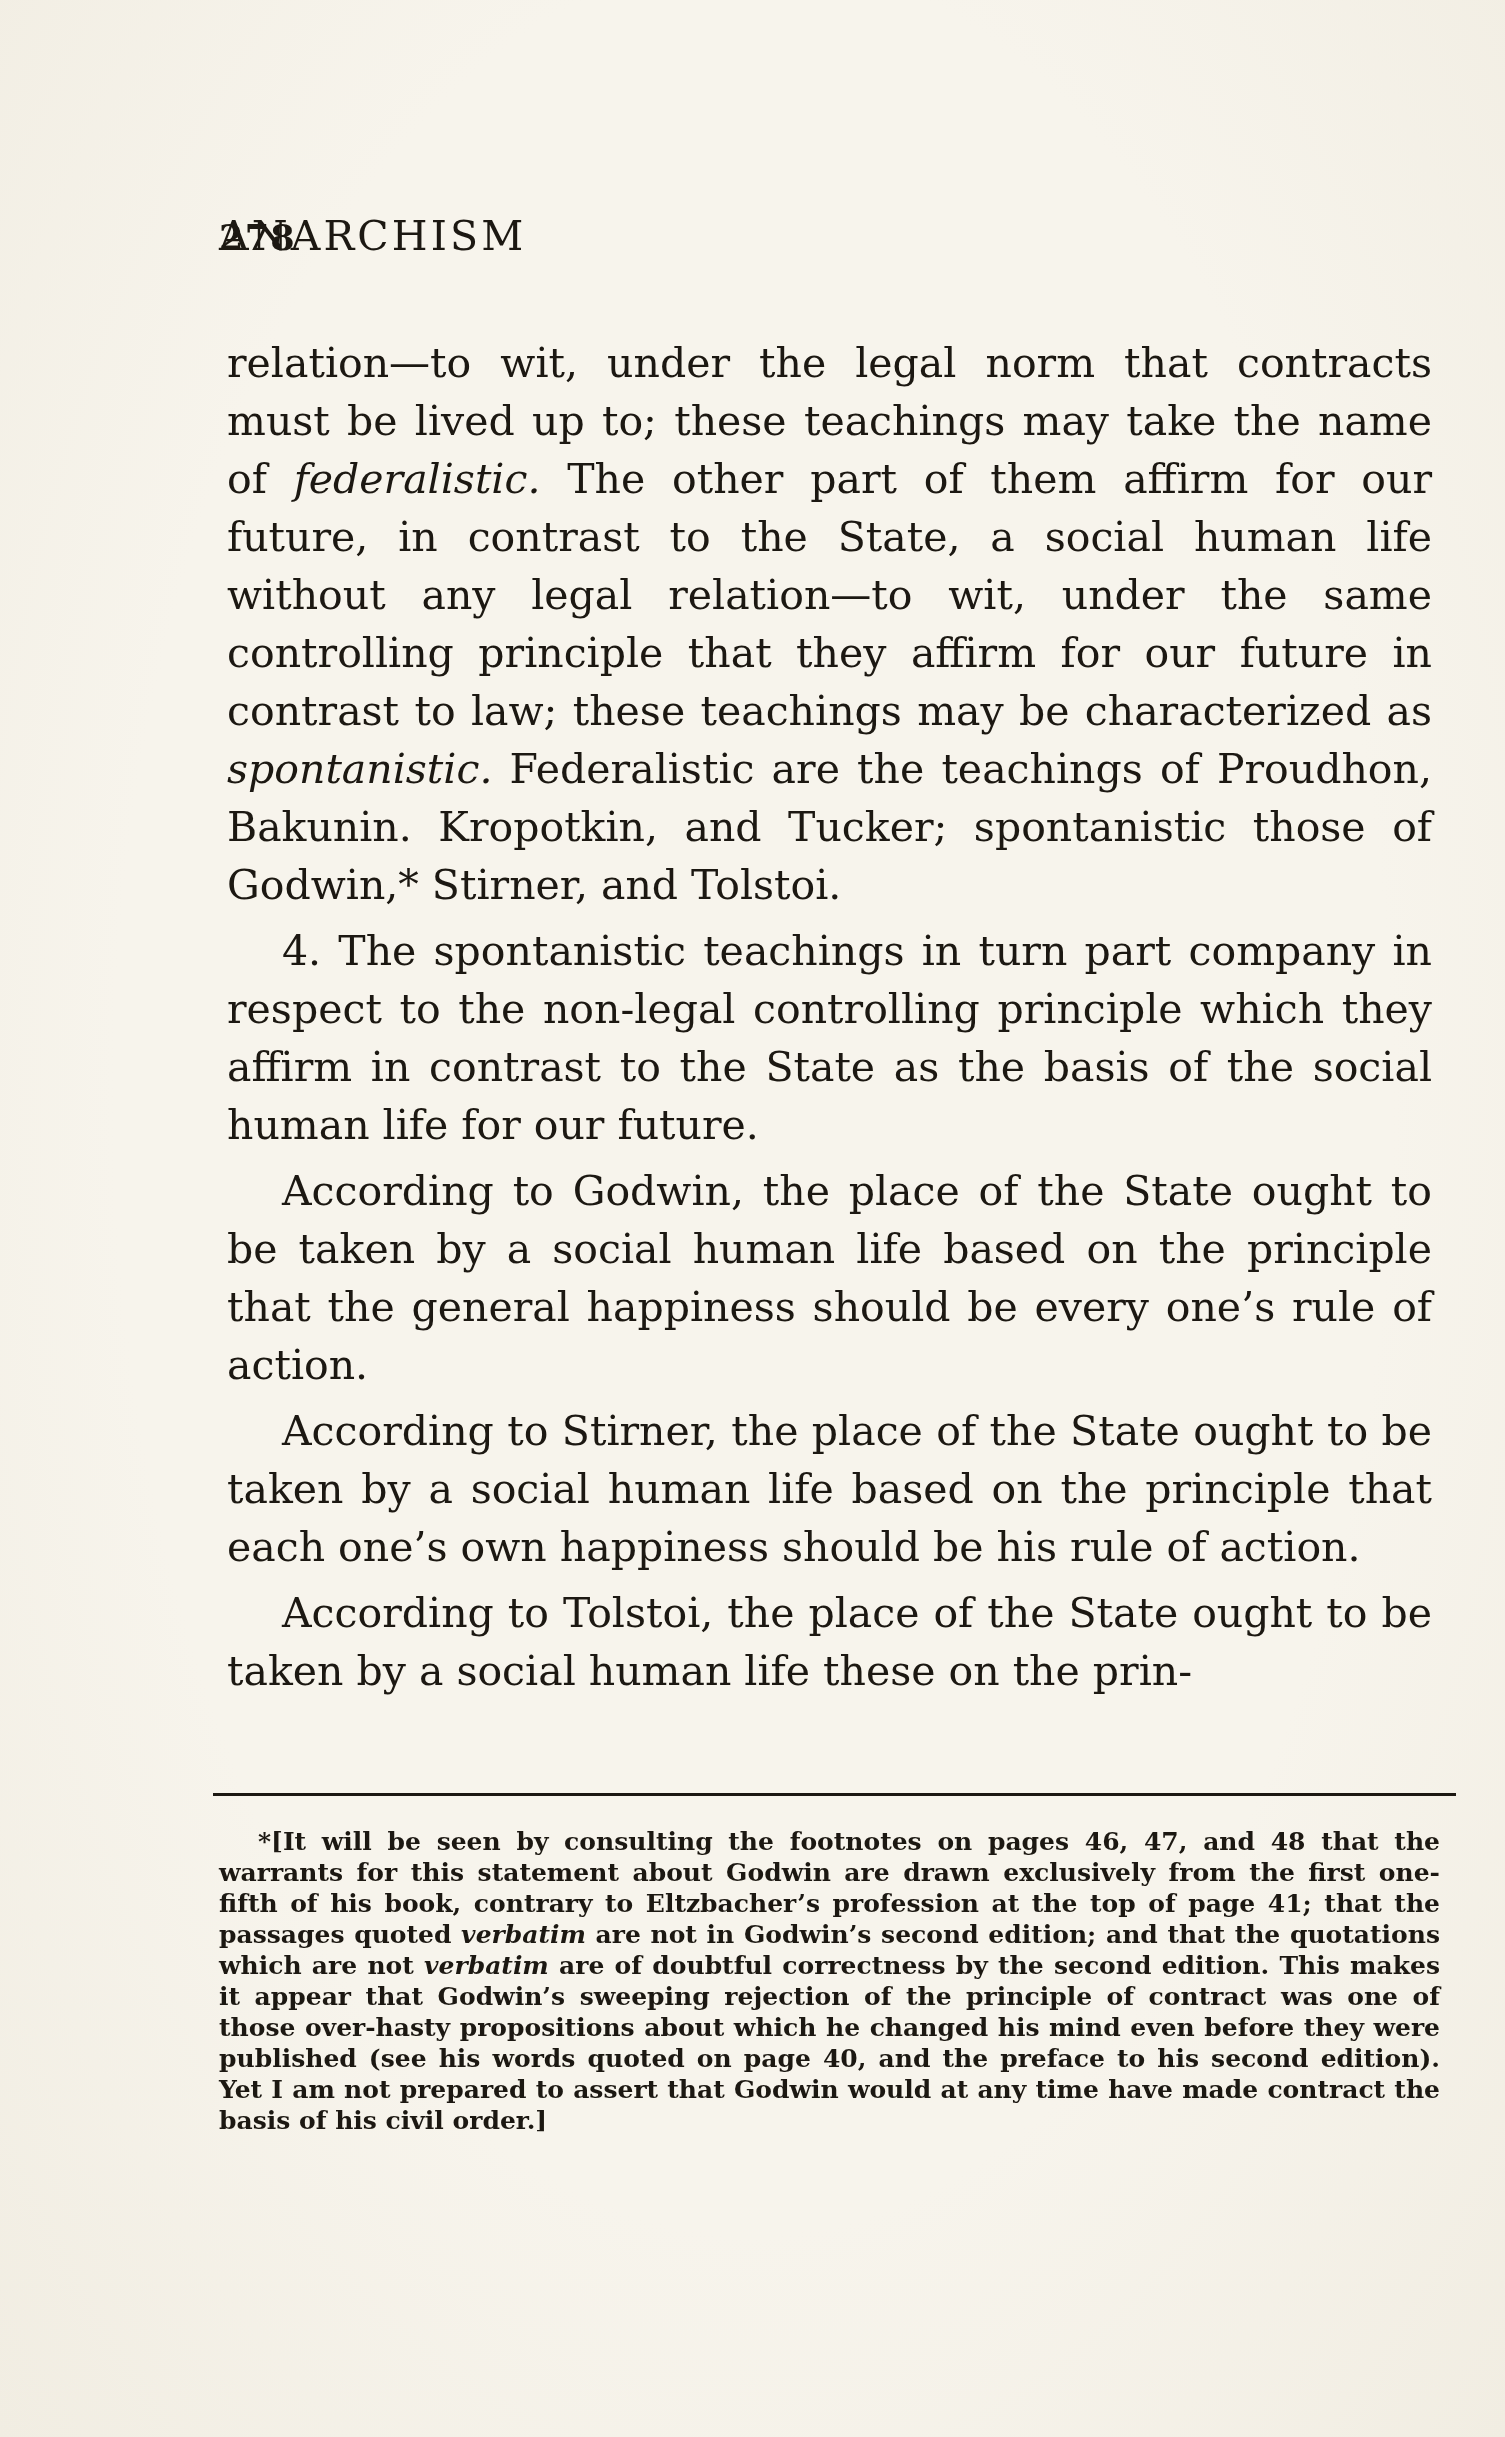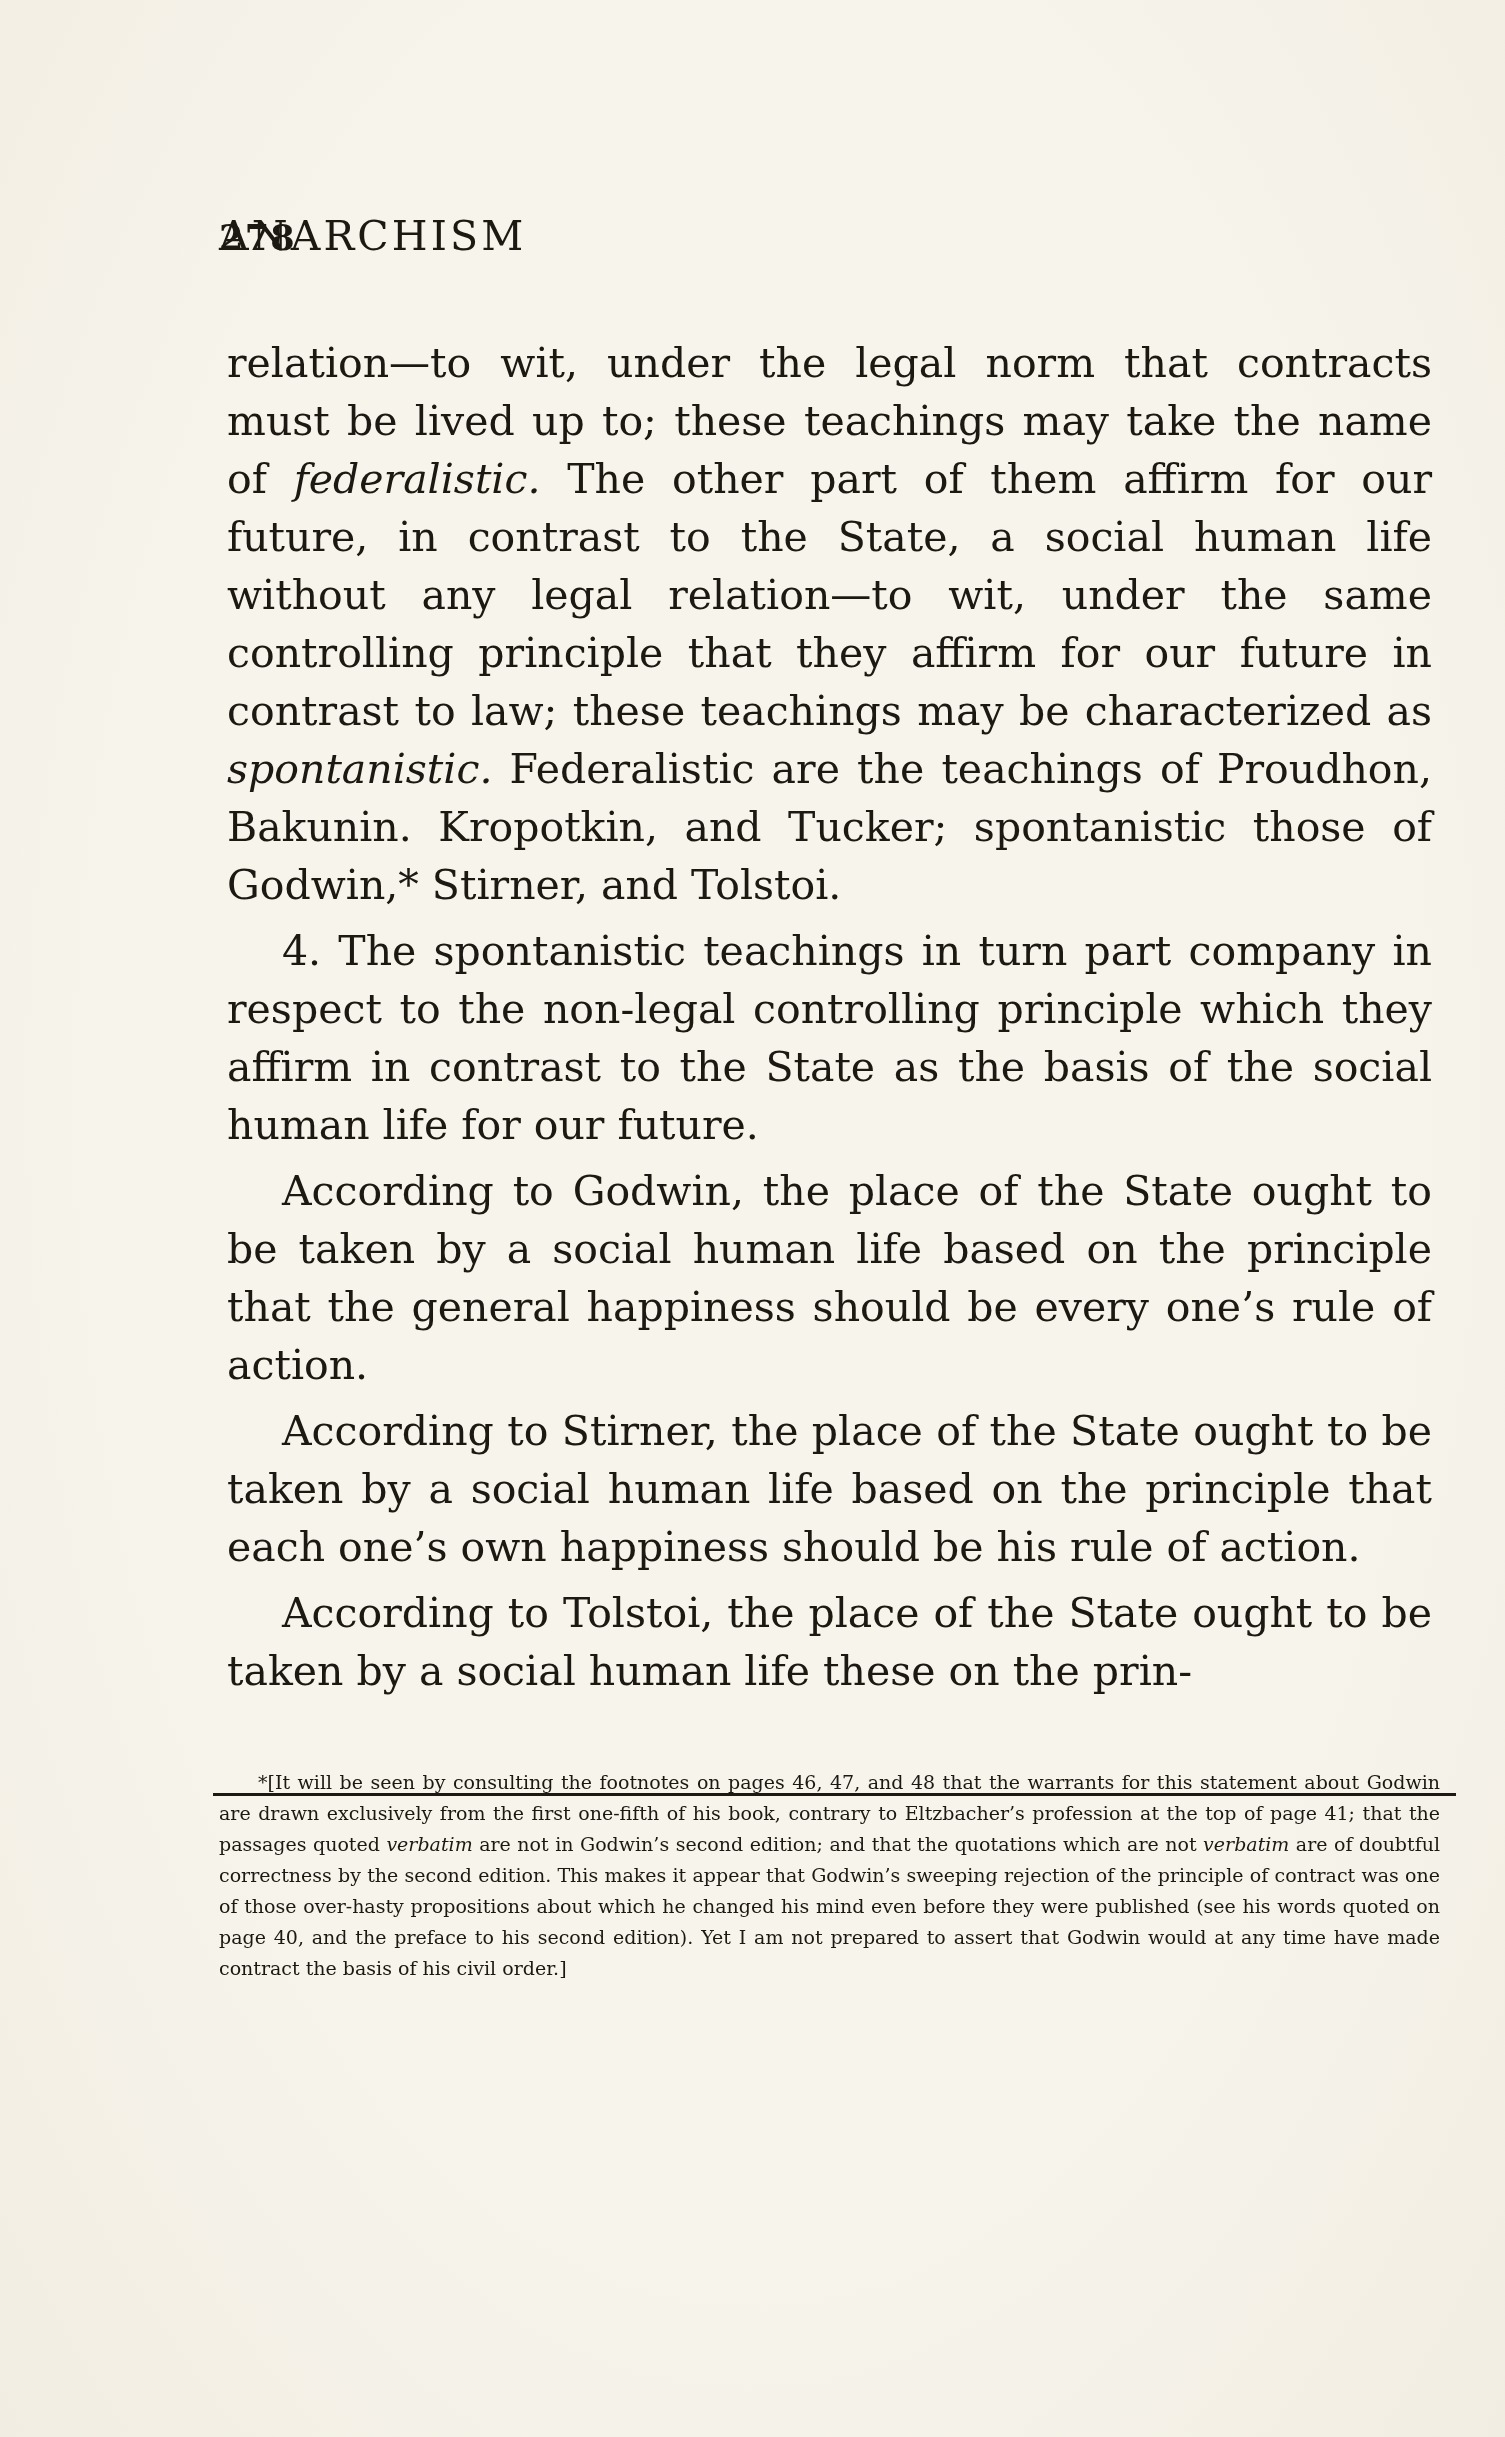--- a/index.html
+++ b/index.html
@@ -57,26 +57,26 @@
   .footnote-rule {
     position: absolute;
     top: 1793px;
     left: 213px;
     width: 1243px;
     height: 3.1px;
     background: var(--ink, #1c1812);
   }
   .footnote {
     position: absolute;
-    top: 1767px;
+    top: 1826px;
     left: 219px;
     width: 1221px;
-    font-size: 19px;
+    font-size: 25px;
     line-height: 31px;
-    font-weight: normal;
+    font-weight: bold;
     text-align: justify;
   }
   .footnote .para { margin: 0; }
   .footnote .para.indent { text-indent: 39px; }
 </style>
 </head>
 <body>
 
 <div class="page">
 

